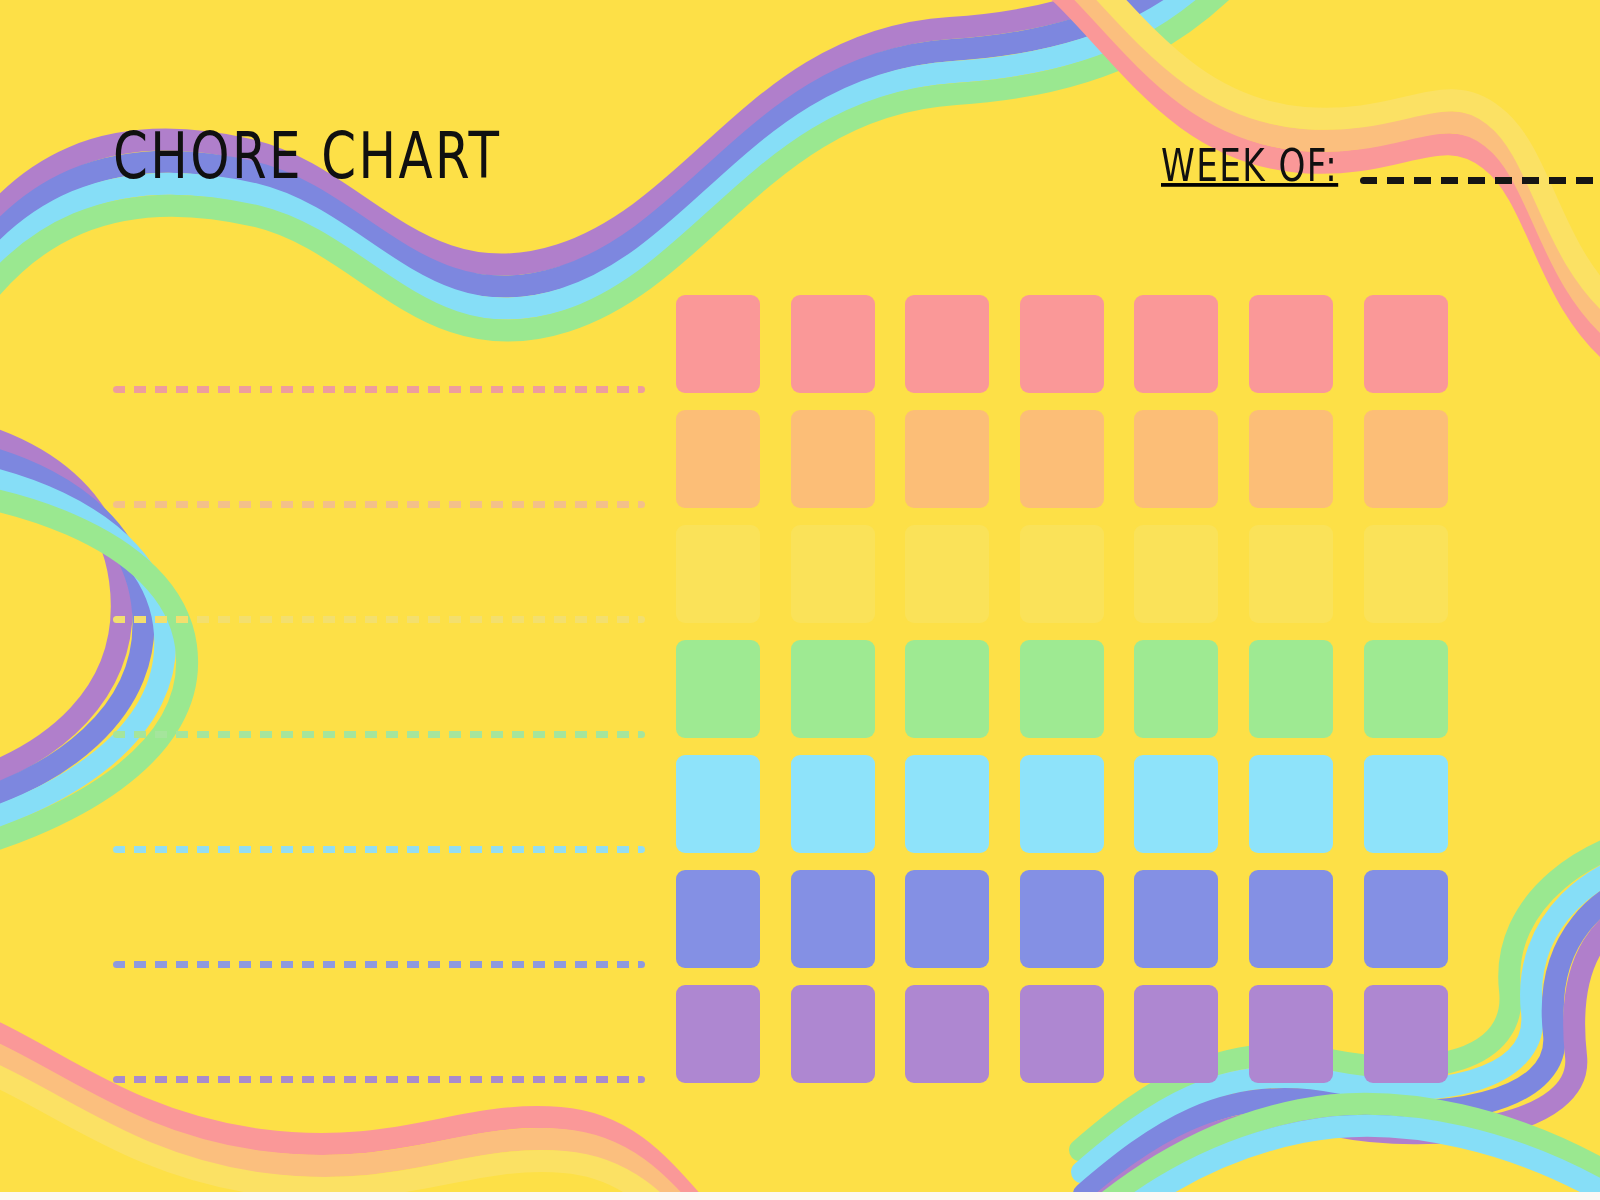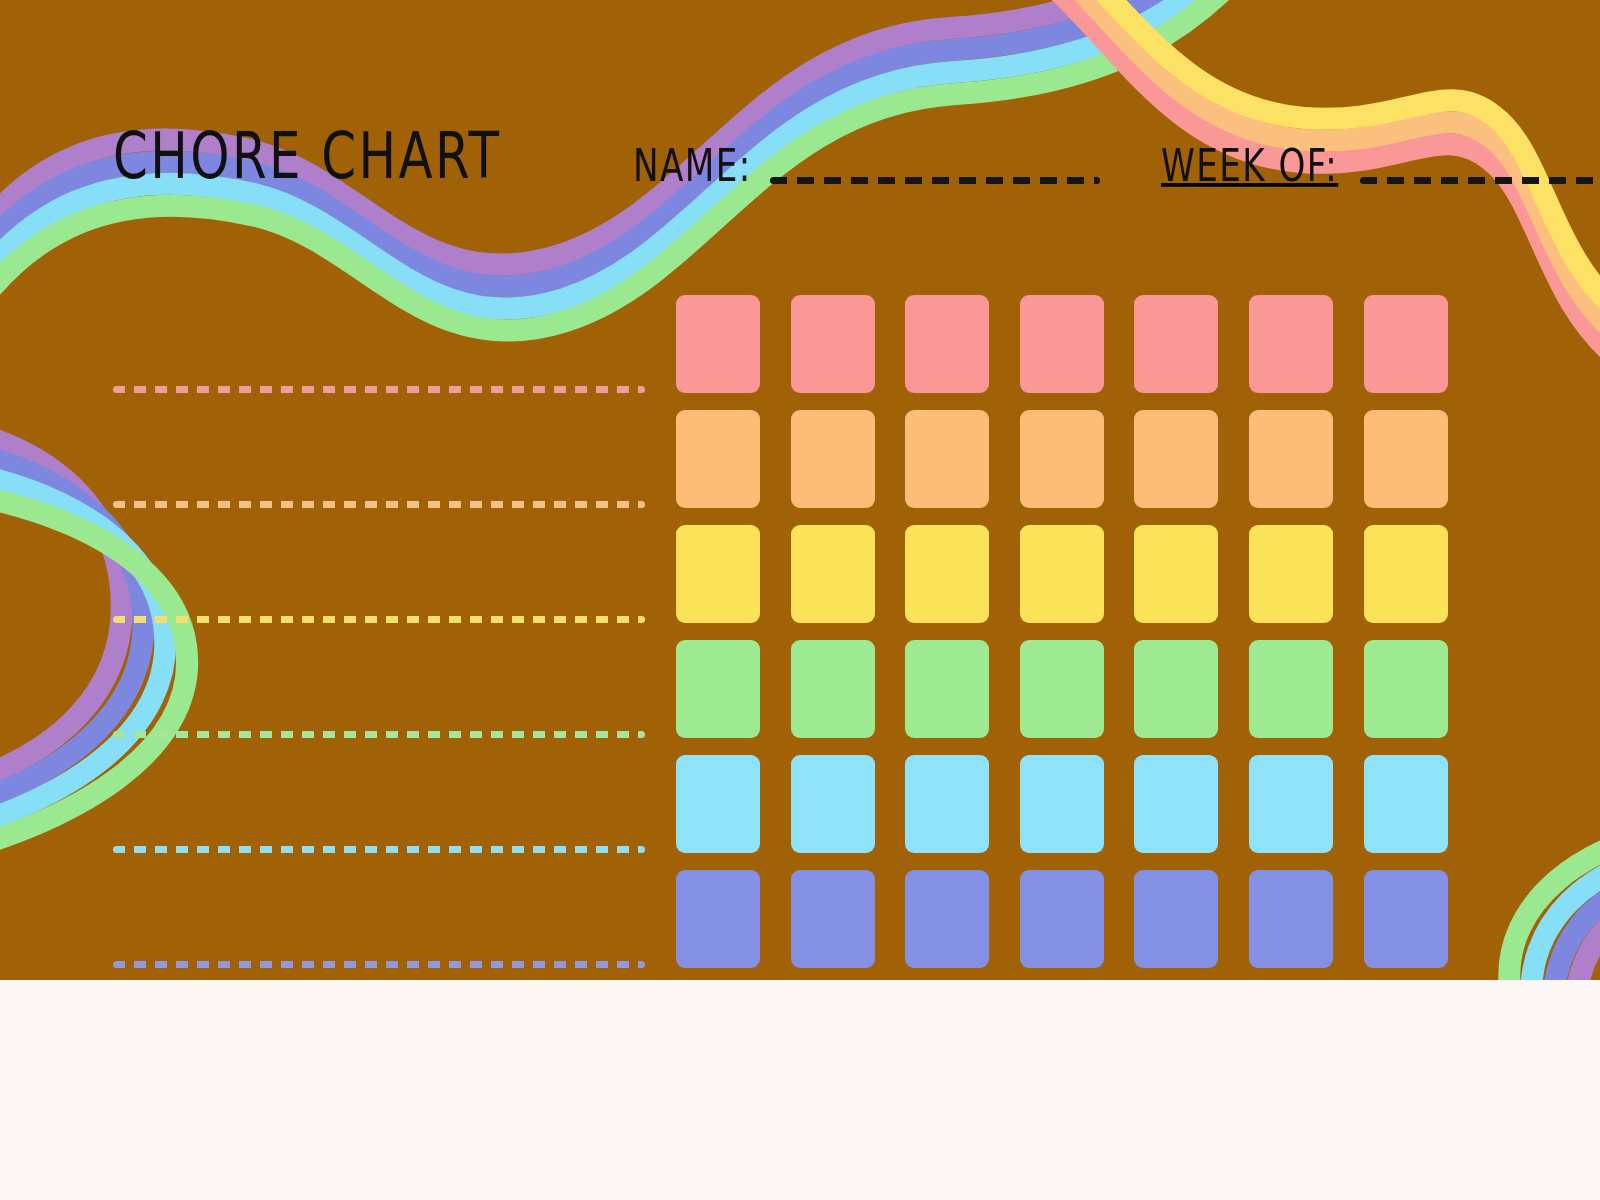--- a/index.html
+++ b/index.html
@@ -12,22 +12,22 @@
     background: #FCF7F4;
     font-family: "DejaVu Sans", sans-serif;
     overflow: hidden;
     position: relative;
   }
 
   #page {
     position: absolute;
     inset: 0;
     width: 1600px;
-    height: 980px;
-    background: #a16207;
+    height: 1192px;
+    background: #fde047;
     overflow: hidden;
   }
 
   
   .ribbon-layer {
     position: absolute;
     inset: 0;
     width: 1600px;
     height: 1200px;
     pointer-events: none;
@@ -184,24 +184,20 @@
       <path d="M 1680 896 C 1596 906 1566 966 1576 1056 C 1584 1126 1436 1146 1336 1126 C 1226 1104 1156 1156 1086 1216" stroke="#B07FCB" stroke-width="22"></path>
 
       <path d="M 1620 1180 C 1520 1120 1400 1090 1300 1110 C 1190 1132 1120 1190 1060 1240" stroke="#9AE890" stroke-width="22"></path>
       <path d="M 1620 1202 C 1522 1142 1402 1112 1302 1132 C 1192 1154 1122 1212 1062 1262" stroke="#86DEF7" stroke-width="22"></path>
     </g>
   </svg>
 
   <div class="header">
     <div class="chart-title nowrap">CHORE CHART</div>
 
-    <div class="field" id="name-field">
-      <span class="field-label">NAME:</span>
-      <span class="field-rule" id="name-rule"></span>
-    </div>
 
     <div class="field" id="week-field">
       <span class="field-label">WEEK OF:</span>
       <span class="field-rule" id="week-rule"></span>
     </div>
   </div>
 
 
   <div class="grid" id="grid">
       <div class="chore-row" style="top: 295px;">

